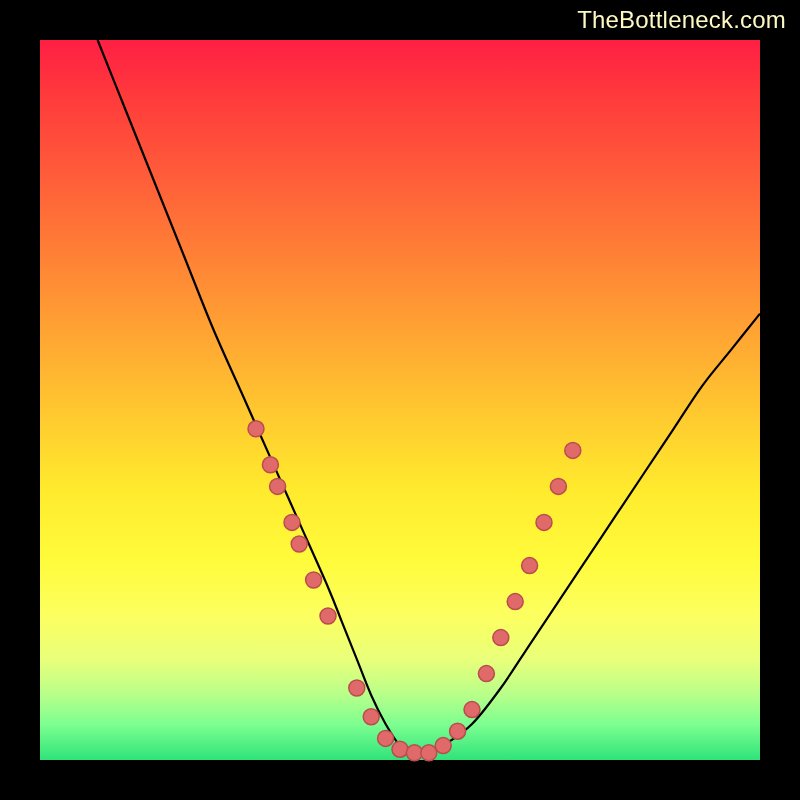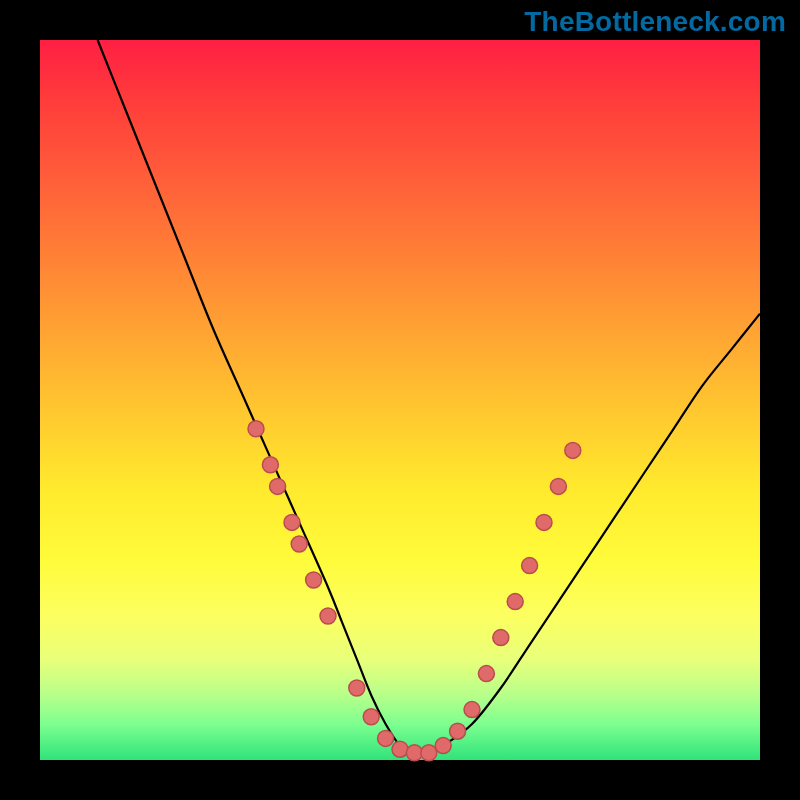--- a/index.html
+++ b/index.html
@@ -36,23 +36,23 @@
       #b7ff8a 91%,
       #7dff90 95%,
       #2fe37a 100%
     );
   }
   .watermark {
     position: absolute;
     top: 6px;
     right: 14px;
     font-family: Arial, Helvetica, sans-serif;
-    font-size: 28px;
-    font-weight: 700;
-    color: #0369a1;
+    font-size: 24px;
+    font-weight: 400;
+    color: #fef9c3;
     letter-spacing: 0.2px;
     user-select: none;
   }
   svg.curve {
     position: absolute;
     left: 0;
     top: 0;
     width: 720px;
     height: 720px;
     overflow: visible;

